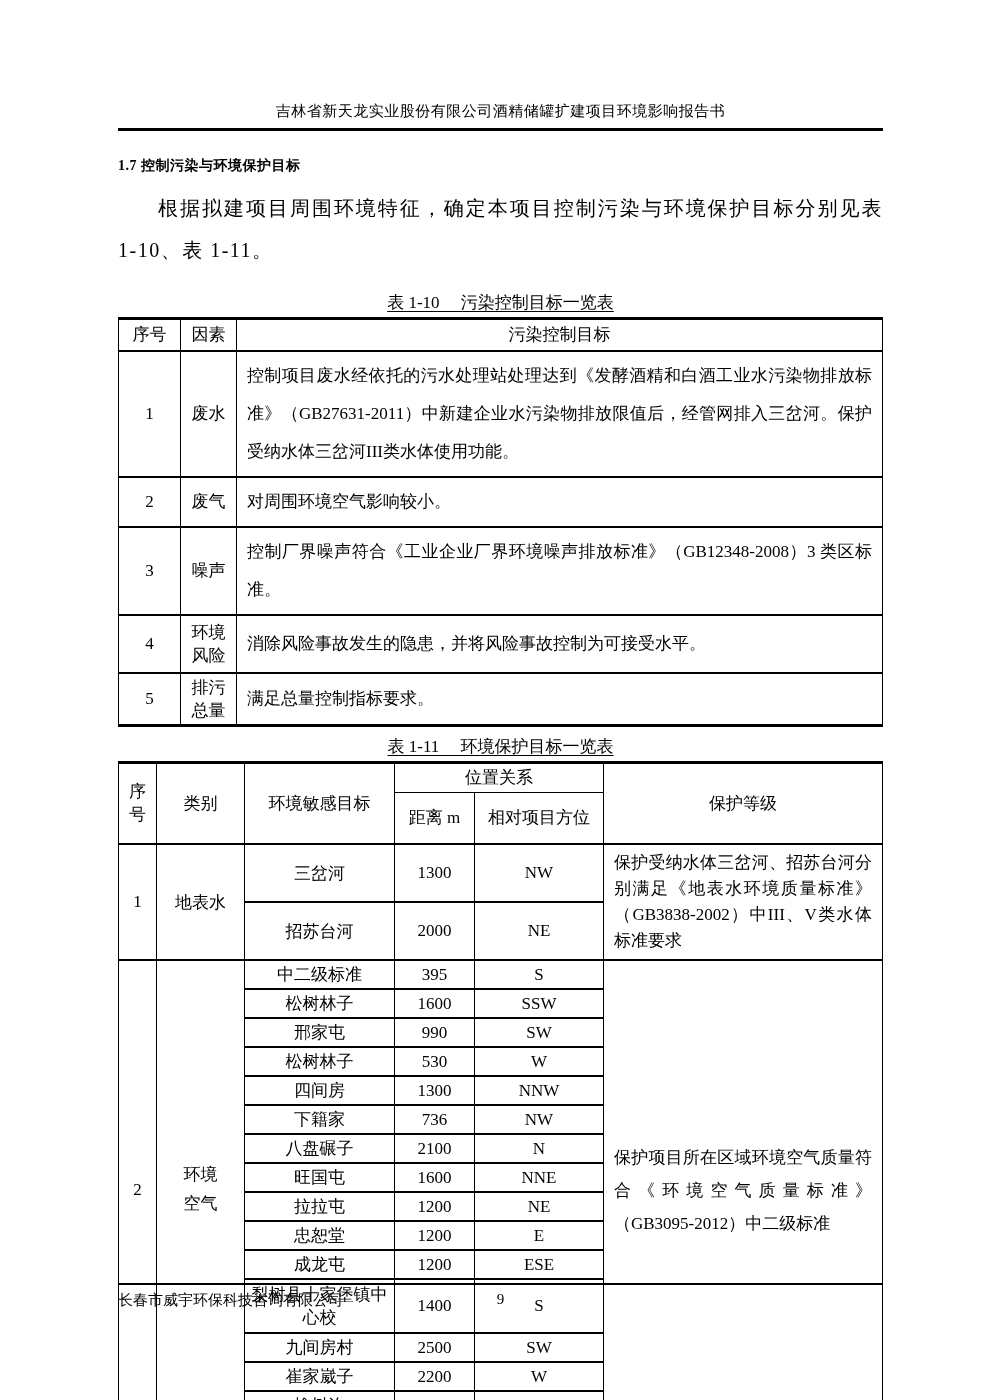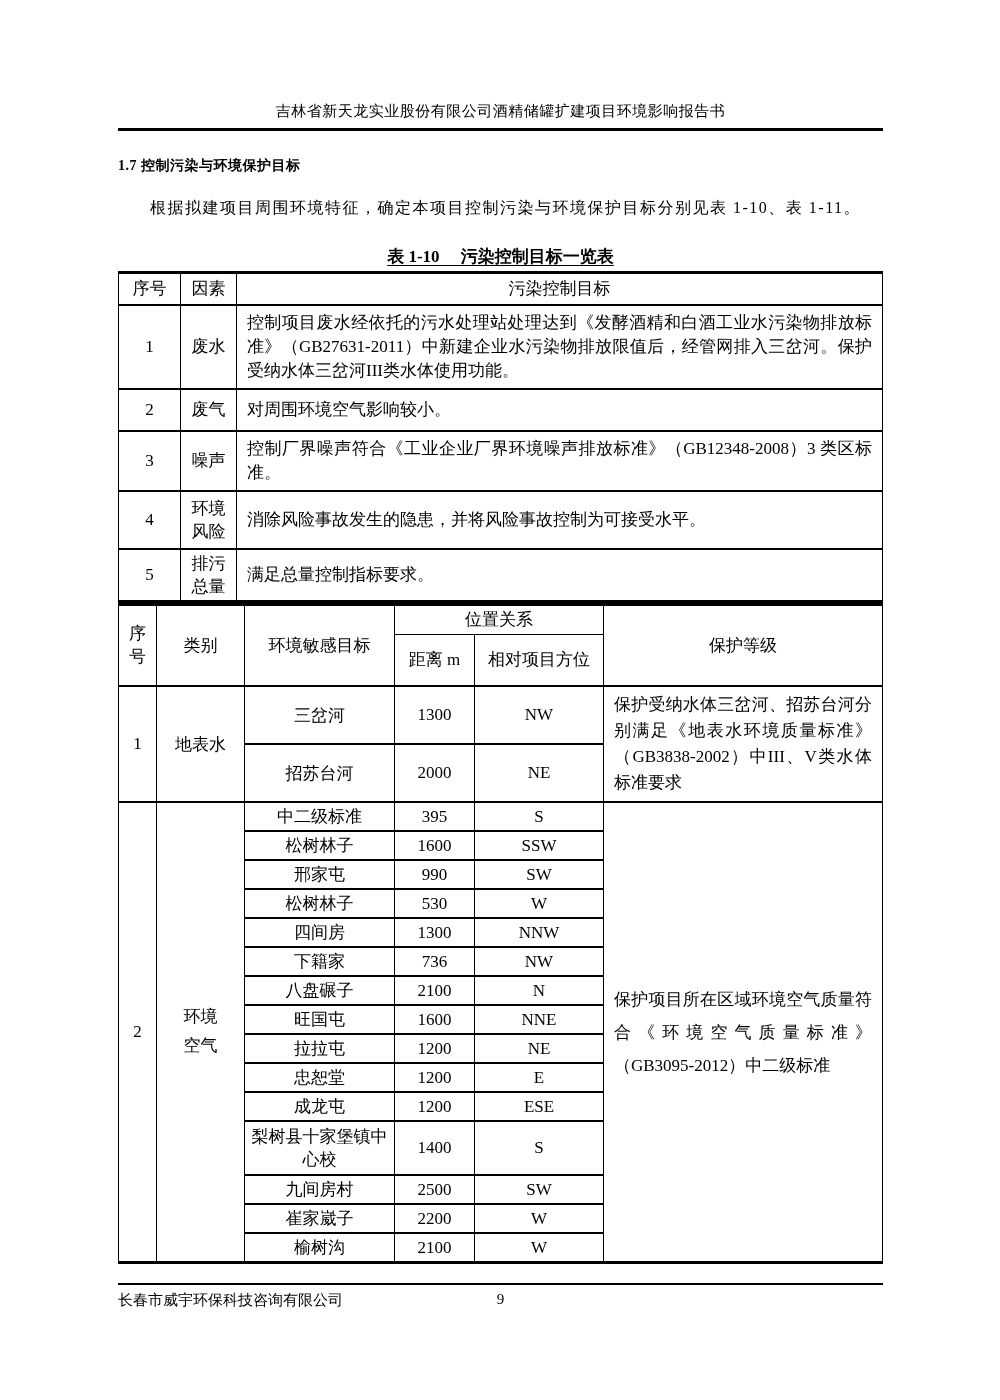--- a/index.html
+++ b/index.html
@@ -14,43 +14,43 @@
 
   .page-header {
     margin-top: 90px; text-align: center;
     font-size: 15px; letter-spacing: 0.5px;
     padding-bottom: 7px; border-bottom: 3px solid #000;
   }
 
   .section-title { margin-top: 26px; font-size: 14px; font-weight: bold; letter-spacing: 0.5px; }
 
   .intro {
-    margin-top: 12px; font-size: 16px; line-height: 42px;
+    margin-top: 12px; font-size: 20px; line-height: 42px;
     text-indent: 2em; text-align: justify; letter-spacing: 1.5px;
   }
 
   .table-title {
-    text-align: center; font-size: 17px; font-weight: bold;
+    text-align: center; font-size: 17px; font-weight: normal;
     margin-top: 8px; margin-bottom: 3px;
   }
   .table-title span { text-decoration: underline; text-underline-offset: 3px; }
 
   table {
     border-collapse: collapse; width: 765px; table-layout: fixed;
     border-left: 1px solid #000; border-right: 1px solid #000;
     border-top: 3px solid #000; border-bottom: 3px solid #000; border-radius: 19px;
   }
   td, th {
     border-left: 1px solid #000; border-right: 1px solid #000;
     text-align: center; vertical-align: middle;
     font-weight: normal; font-size: 17px; padding: 2px 6px;
   }
   tr { border-bottom: 2px solid #000; }
 
-  .t10 .target { text-align: justify; line-height: 24px; padding: 5px 10px; }
+  .t10 .target { text-align: justify; line-height: 38px; padding: 5px 10px; }
 
   .t11 tr.header1 { border-bottom: 0; }
   .t11 .pos-rel { border-bottom: 1px solid #000; }
   .t11 .grade { text-align: justify; padding: 5px 10px; }
   .grade-tight { line-height: 26px; }
   .grade-loose { line-height: 33px; }
   .cat-narrow { display: inline-block; width: 2.4em; line-height: 1.7; }
 
   .h-thead { height: 32px; }
   .h-r1 { height: 84px; }
@@ -118,20 +118,23 @@
       <td class="target">消除风险事故发生的隐患，并将风险事故控制为可接受水平。</td>
     </tr>
     <tr class="h-r5">
       <td>5</td>
       <td>排污总量</td>
       <td class="target">满足总量控制指标要求。</td>
     </tr>
   </tbody>
     </table>
 
+  <div class="table-title">
+    <span>表 1-11　 环境保护目标一览表</span>
+  </div>
 
   <table class="t11">
     <colgroup>
       <col style="width:38px">
         <col style="width:88px">
         <col style="width:150px">
       <col style="width:80px">
         <col style="width:129px">
         <col>
     </colgroup>

